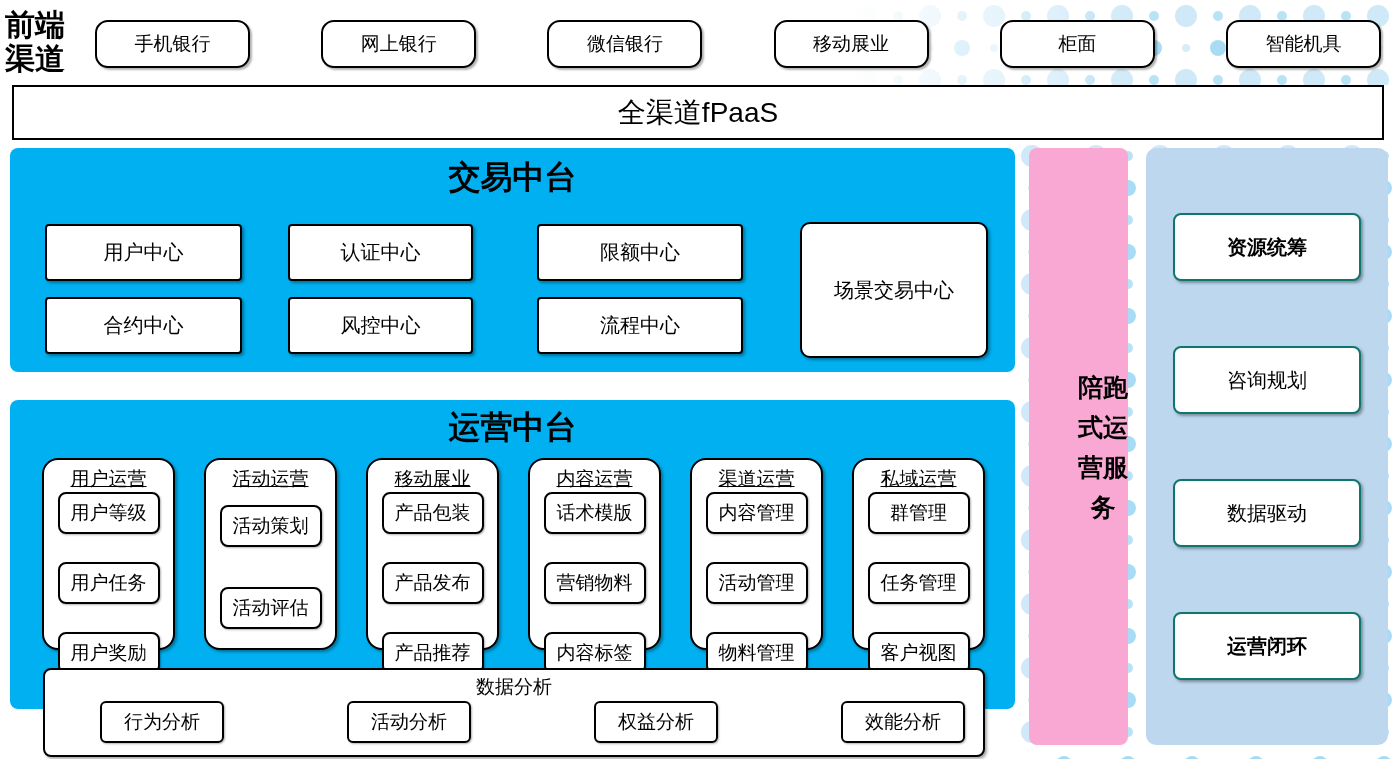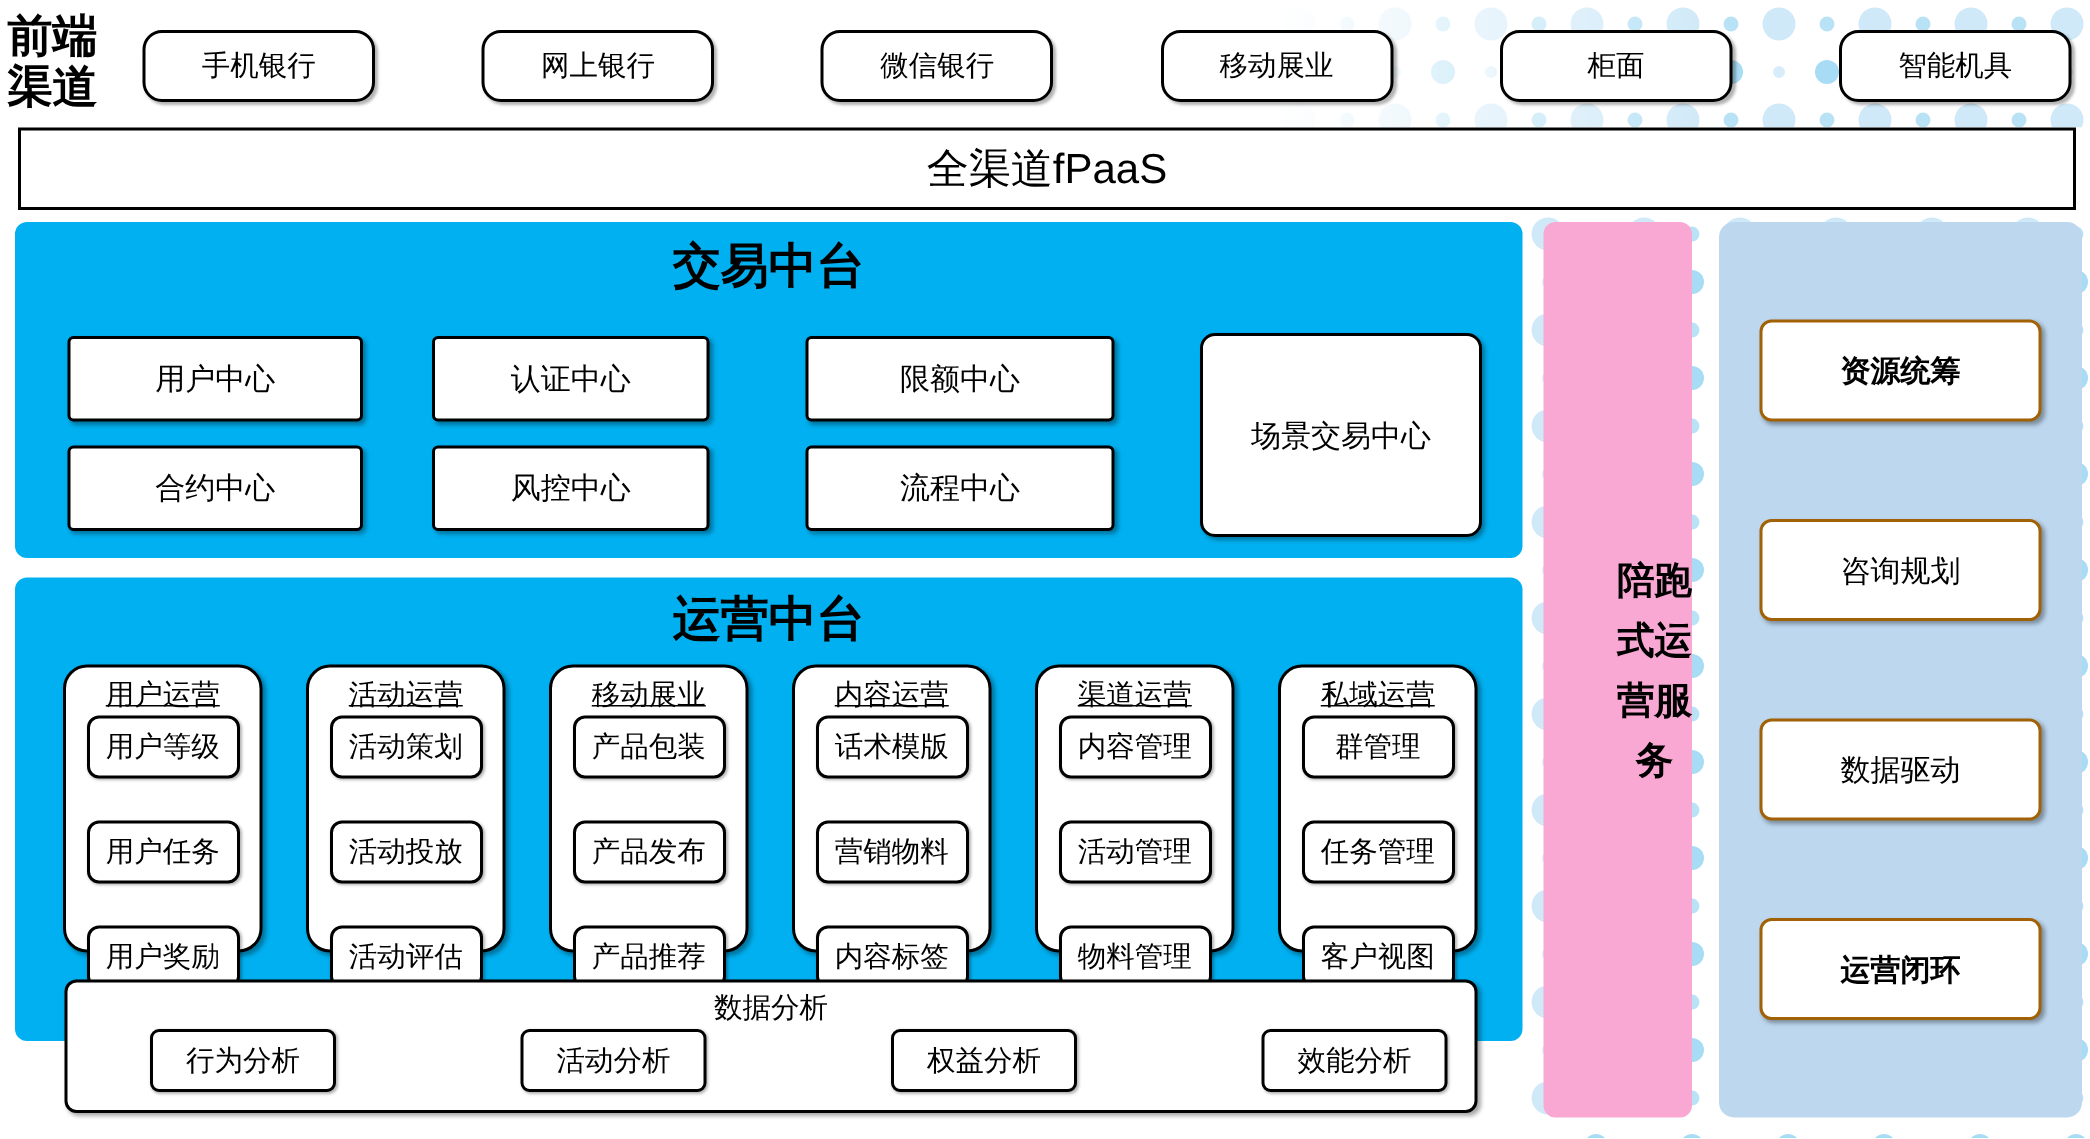--- a/index.html
+++ b/index.html
@@ -24,21 +24,21 @@
     font-size:19px;box-shadow:2px 2px 2px rgba(0,0,0,0.3);
   }
   .fpaas{
     position:absolute;left:12px;top:85px;width:1372px;height:55px;z-index:2;
     background:#fff;border:2px solid #000;box-sizing:border-box;
     display:flex;align-items:center;justify-content:center;font-size:28px;
   }
   
   .block{position:absolute;left:10px;width:1005px;background:#00B0F0;border-radius:8px;z-index:1;}
   .block-trading{top:148px;height:224px;}
-  .block-ops{top:385px;height:309px;}
+  .block-ops{top:400px;height:309px;}
   .block-title{
     position:absolute;left:0;width:100%;text-align:center;
     font-family:"Liberation Serif","DejaVu Serif",serif;font-weight:700;font-size:32px;
   }
   .block-trading .block-title{top:8px;}
   .block-ops .block-title{top:6px;}
   .wbox{
     position:absolute;background:#fff;border:2px solid #000;border-radius:4px;
     box-sizing:border-box;display:flex;align-items:center;justify-content:center;
     font-size:20px;box-shadow:2px 2px 3px rgba(0,0,0,0.35);
@@ -86,21 +86,21 @@
   .companion-text{
     width:2em;font-size:25px;line-height:40px;font-weight:700;
     word-break:break-all;text-align:center;
   }
   .services-panel{
     position:absolute;left:1146px;top:148px;width:242px;height:597px;z-index:1;
     background:#BDD7EE;border-radius:10px;
     display:flex;flex-direction:column;justify-content:space-evenly;align-items:center;
   }
   .svc-box{
-    width:188px;height:68px;background:#fff;border:2px solid #a16207;border-radius:8px;
+    width:188px;height:68px;background:#fff;border:2px solid #0f766e;border-radius:8px;
     box-sizing:border-box;display:flex;align-items:center;justify-content:center;
     font-size:20px;box-shadow:2px 2px 3px rgba(0,0,0,0.35);
   }
   .bold{font-weight:700;}
 </style>
 </head>
 <body>
 
 <div class="canvas">
 
@@ -166,21 +166,20 @@
         <div class="group-items">
           <div class="gitem">用户等级</div>
           <div class="gitem">用户任务</div>
           <div class="gitem">用户奖励</div>
         </div>
       </div>
       <div class="group">
         <div class="group-title">活动运营</div>
         <div class="group-items">
           <div class="gitem">活动策划</div>
-          <div class="gitem">活动投放</div>
           <div class="gitem">活动评估</div>
         </div>
       </div>
       <div class="group">
         <div class="group-title">移动展业</div>
         <div class="group-items">
           <div class="gitem">产品包装</div>
           <div class="gitem">产品发布</div>
           <div class="gitem">产品推荐</div>
         </div>

